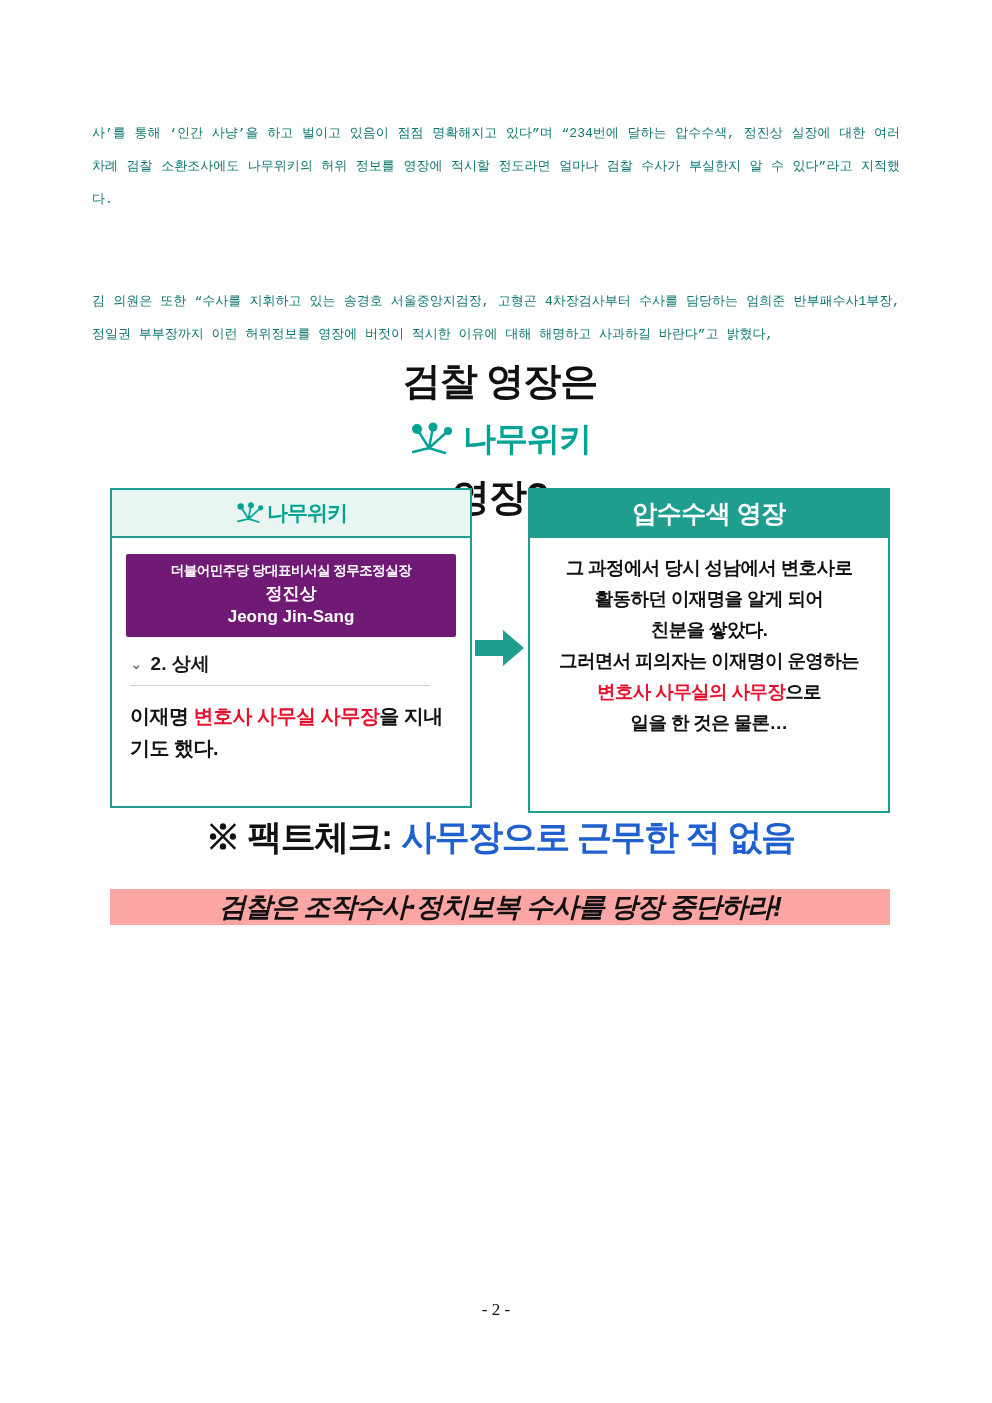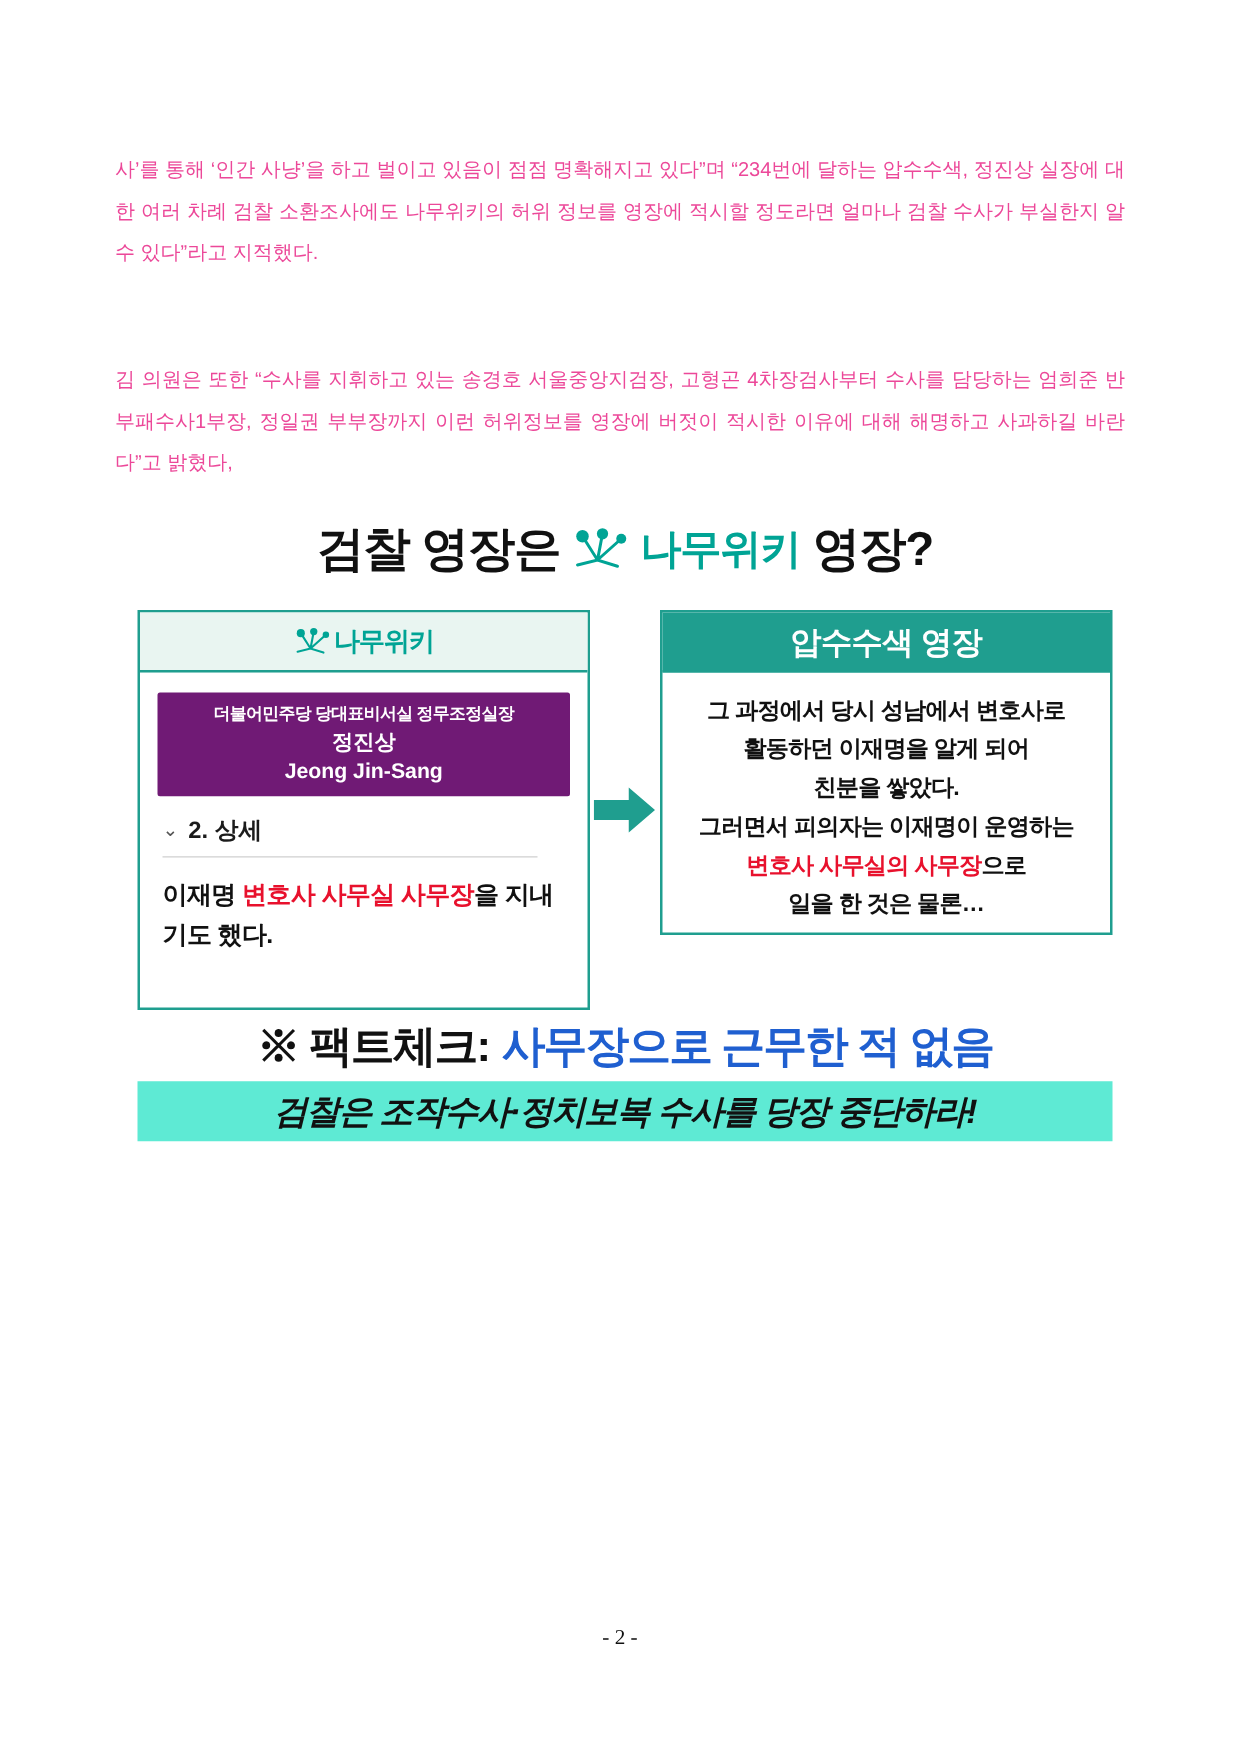--- a/index.html
+++ b/index.html
@@ -18,26 +18,26 @@
   .page {
     position: absolute;
     left: 0; top: 0;
     width: 992px;
     height: 1403px;
   }
   .body-text {
     position: absolute;
     left: 92px;
     width: 808px;
-    font-family: Liberation Sans, sans-serif;
-    font-size: 16px;
+    font-family: Liberation Mono, monospace;
+    font-size: 13px;
     line-height: 33px;
     text-align: justify;
     text-justify: inter-character;
-    color: #ec4899;
+    color: #0f766e;
   }
   #para1 { top: 104px; }
   #para2 { top: 272px; }
 
   
   .infographic {
     position: absolute;
     left: 110px;
     top: 408px;
     width: 780px;
@@ -46,20 +46,21 @@
     display: flex;
     align-items: center;
     justify-content: center;
     gap: 10px;
     font-family: "Liberation Sans", sans-serif;
     font-weight: bold;
     font-size: 38px;
     letter-spacing: -1px;
     color: #111;
     height: 62px;
+    flex-direction: column;
   }
   .namu-logo-big {
     display: inline-flex;
     align-items: center;
     gap: 6px;
   }
   .namu-wordmark {
     font-family: "Liberation Sans", sans-serif;
     font-weight: bold;
     font-size: 33px;
@@ -79,21 +80,21 @@
     box-sizing: border-box;
     border: 2px solid #1f9e8f;
     background: #ffffff;
   }
   .panel-left {
     width: 362px;
     height: 320px;
   }
   .panel-right {
     width: 362px;
-    height: 260px;
+    height: 325px;
   }
   .panel-head {
     background: #e9f5f1;
     height: 46px;
     display: flex;
     align-items: center;
     justify-content: center;
     border-bottom: 2px solid #1f9e8f;
   }
   .panel-head-right {
@@ -193,23 +194,23 @@
     gap: 10px;
     font-family: "Liberation Sans", sans-serif;
     font-weight: bold;
     font-size: 35px;
     letter-spacing: -1.5px;
   }
   .fc-label { color: #111; }
   .fc-value { color: #1f5fd0; }
 
   .banner {
-    margin-top: 4px;
-    background: #5eead4;
-    height: 48px;
+    margin-top: 28px;
+    background: #fca5a5;
+    height: 36px;
     display: flex;
     align-items: center;
     justify-content: center;
     font-family: "Liberation Sans", sans-serif;
     font-weight: bold;
     font-style: italic;
     font-size: 27px;
     color: #111;
     letter-spacing: -1px;
   }

